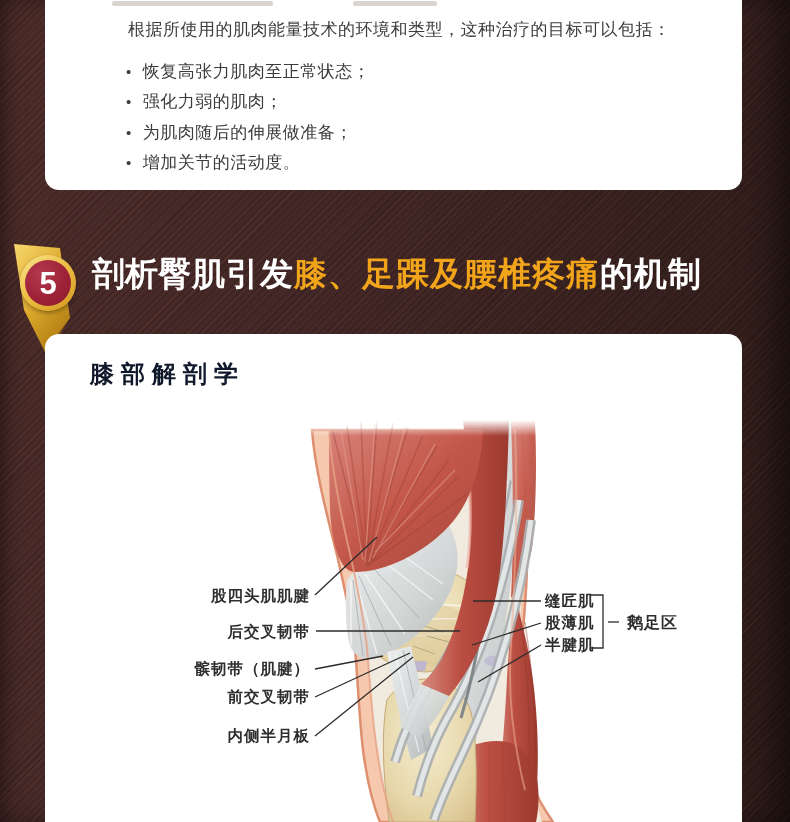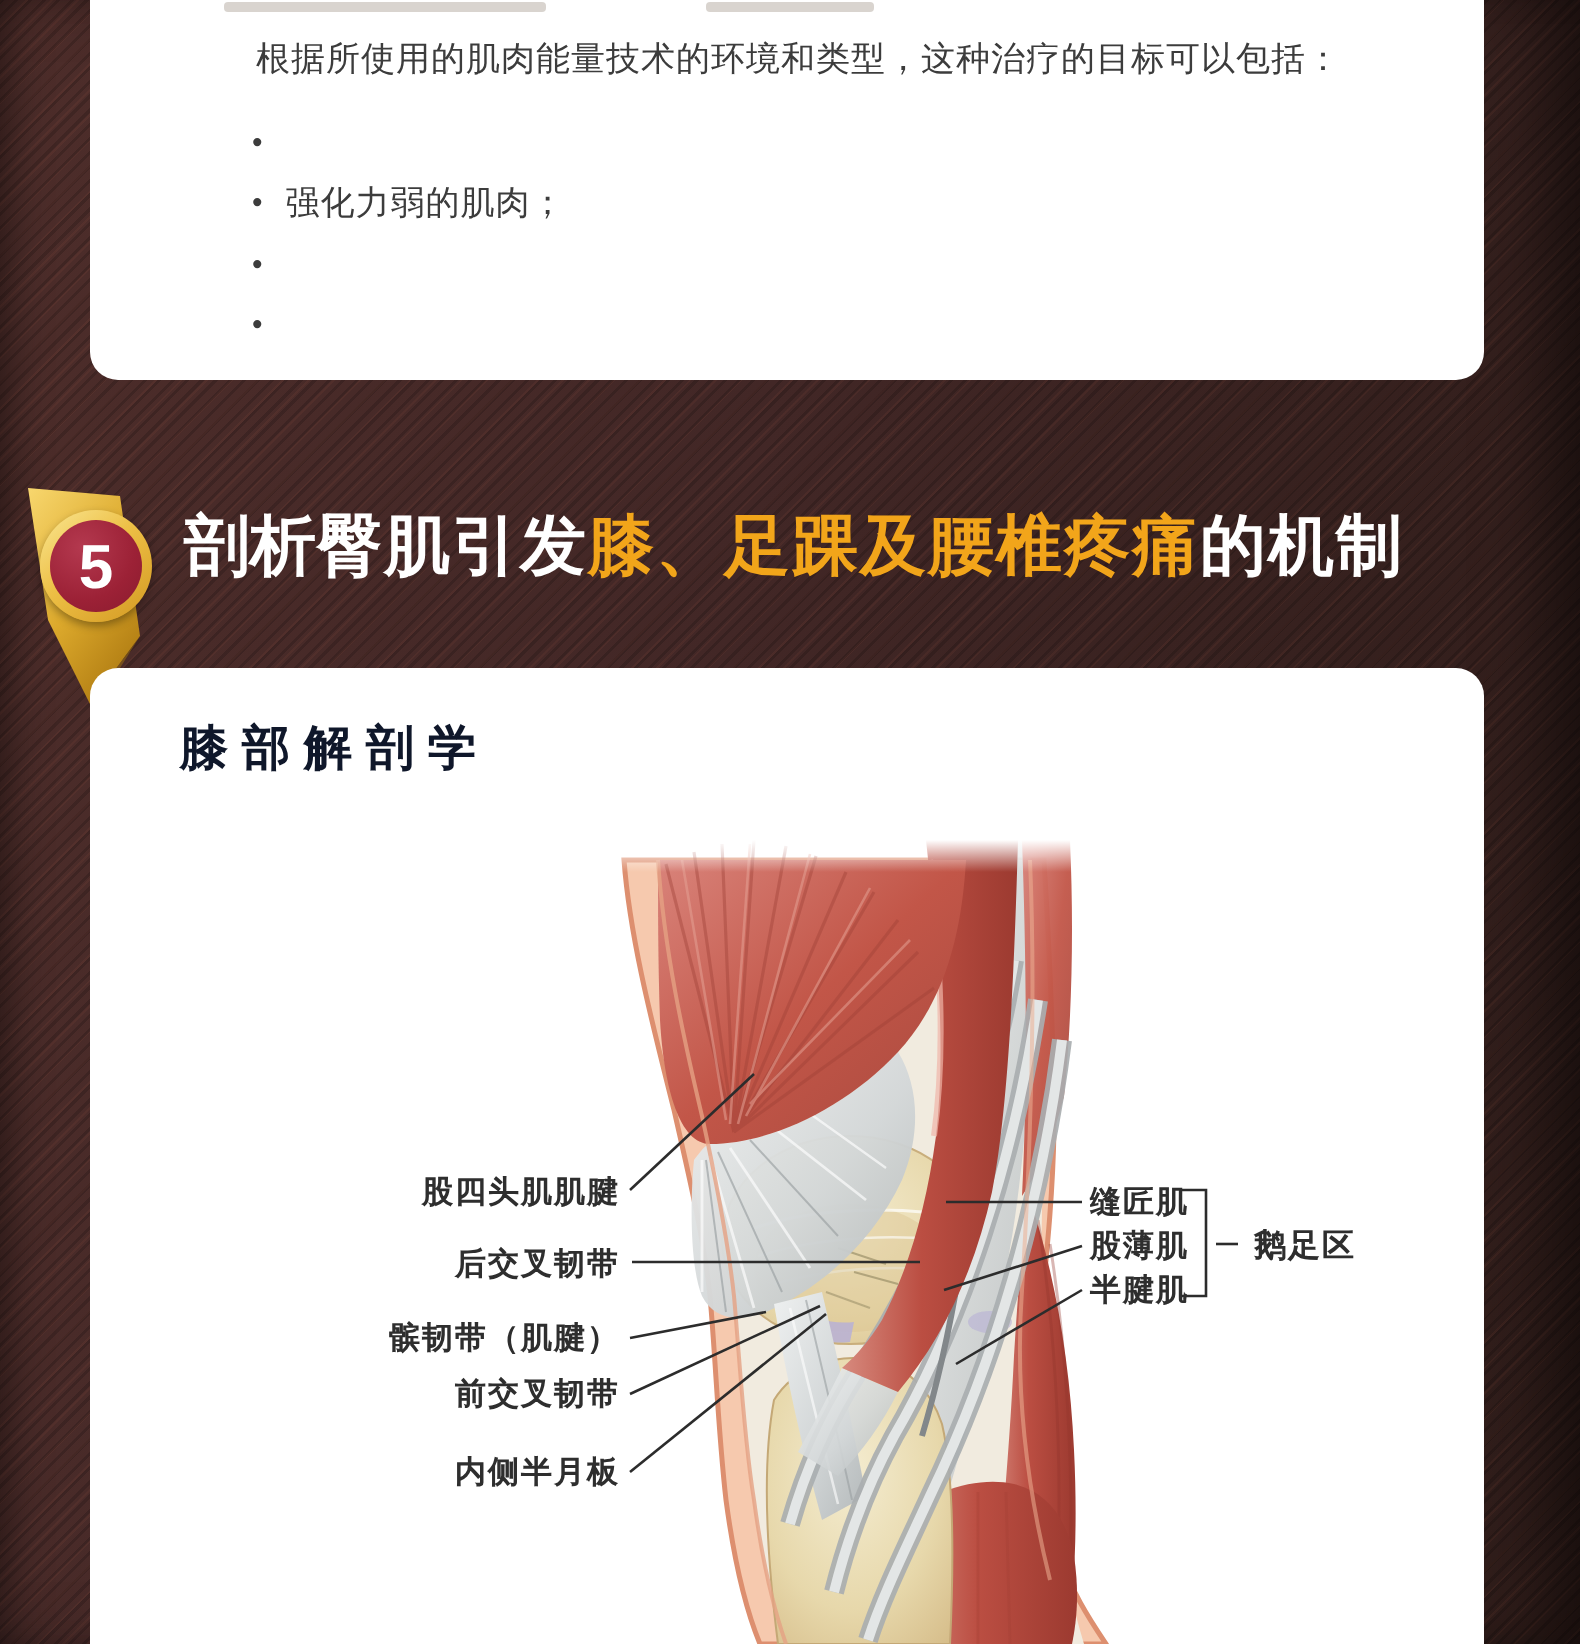--- a/index.html
+++ b/index.html
@@ -51,30 +51,33 @@
 
 <div class="page">
 
   <section class="card card-intro">
     <div class="sliver s1"></div>
     <div class="sliver s2"></div>
     <p class="lead">根据所使用的肌肉能量技术的环境和类型，这种治疗的目标可以包括：</p>
     <div class="bullets">
       <div class="bullet-row">
         <span class="dot">•</span>
+        <span>恢复高张力肌肉至正常状态；</span>
       </div>
       <div class="bullet-row">
         <span class="dot">•</span>
         <span>强化力弱的肌肉；</span>
       </div>
       <div class="bullet-row">
         <span class="dot">•</span>
-      </div>
-      <div class="bullet-row">
-        <span class="dot">•</span>
+        <span>为肌肉随后的伸展做准备；</span>
+      </div>
+      <div class="bullet-row">
+        <span class="dot">•</span>
+        <span>增加关节的活动度。</span>
       </div>
     </div>
   </section>
 
   <div>
     <div class="badge-wrap">
       <svg class="badge-ribbon" width="90" height="118" viewBox="0 0 90 118">
         <defs>
           <linearGradient id="gRib" x1="0" y1="0" x2="0.7" y2="1">
             <stop offset="0" stop-color="#f8d76e"></stop>

